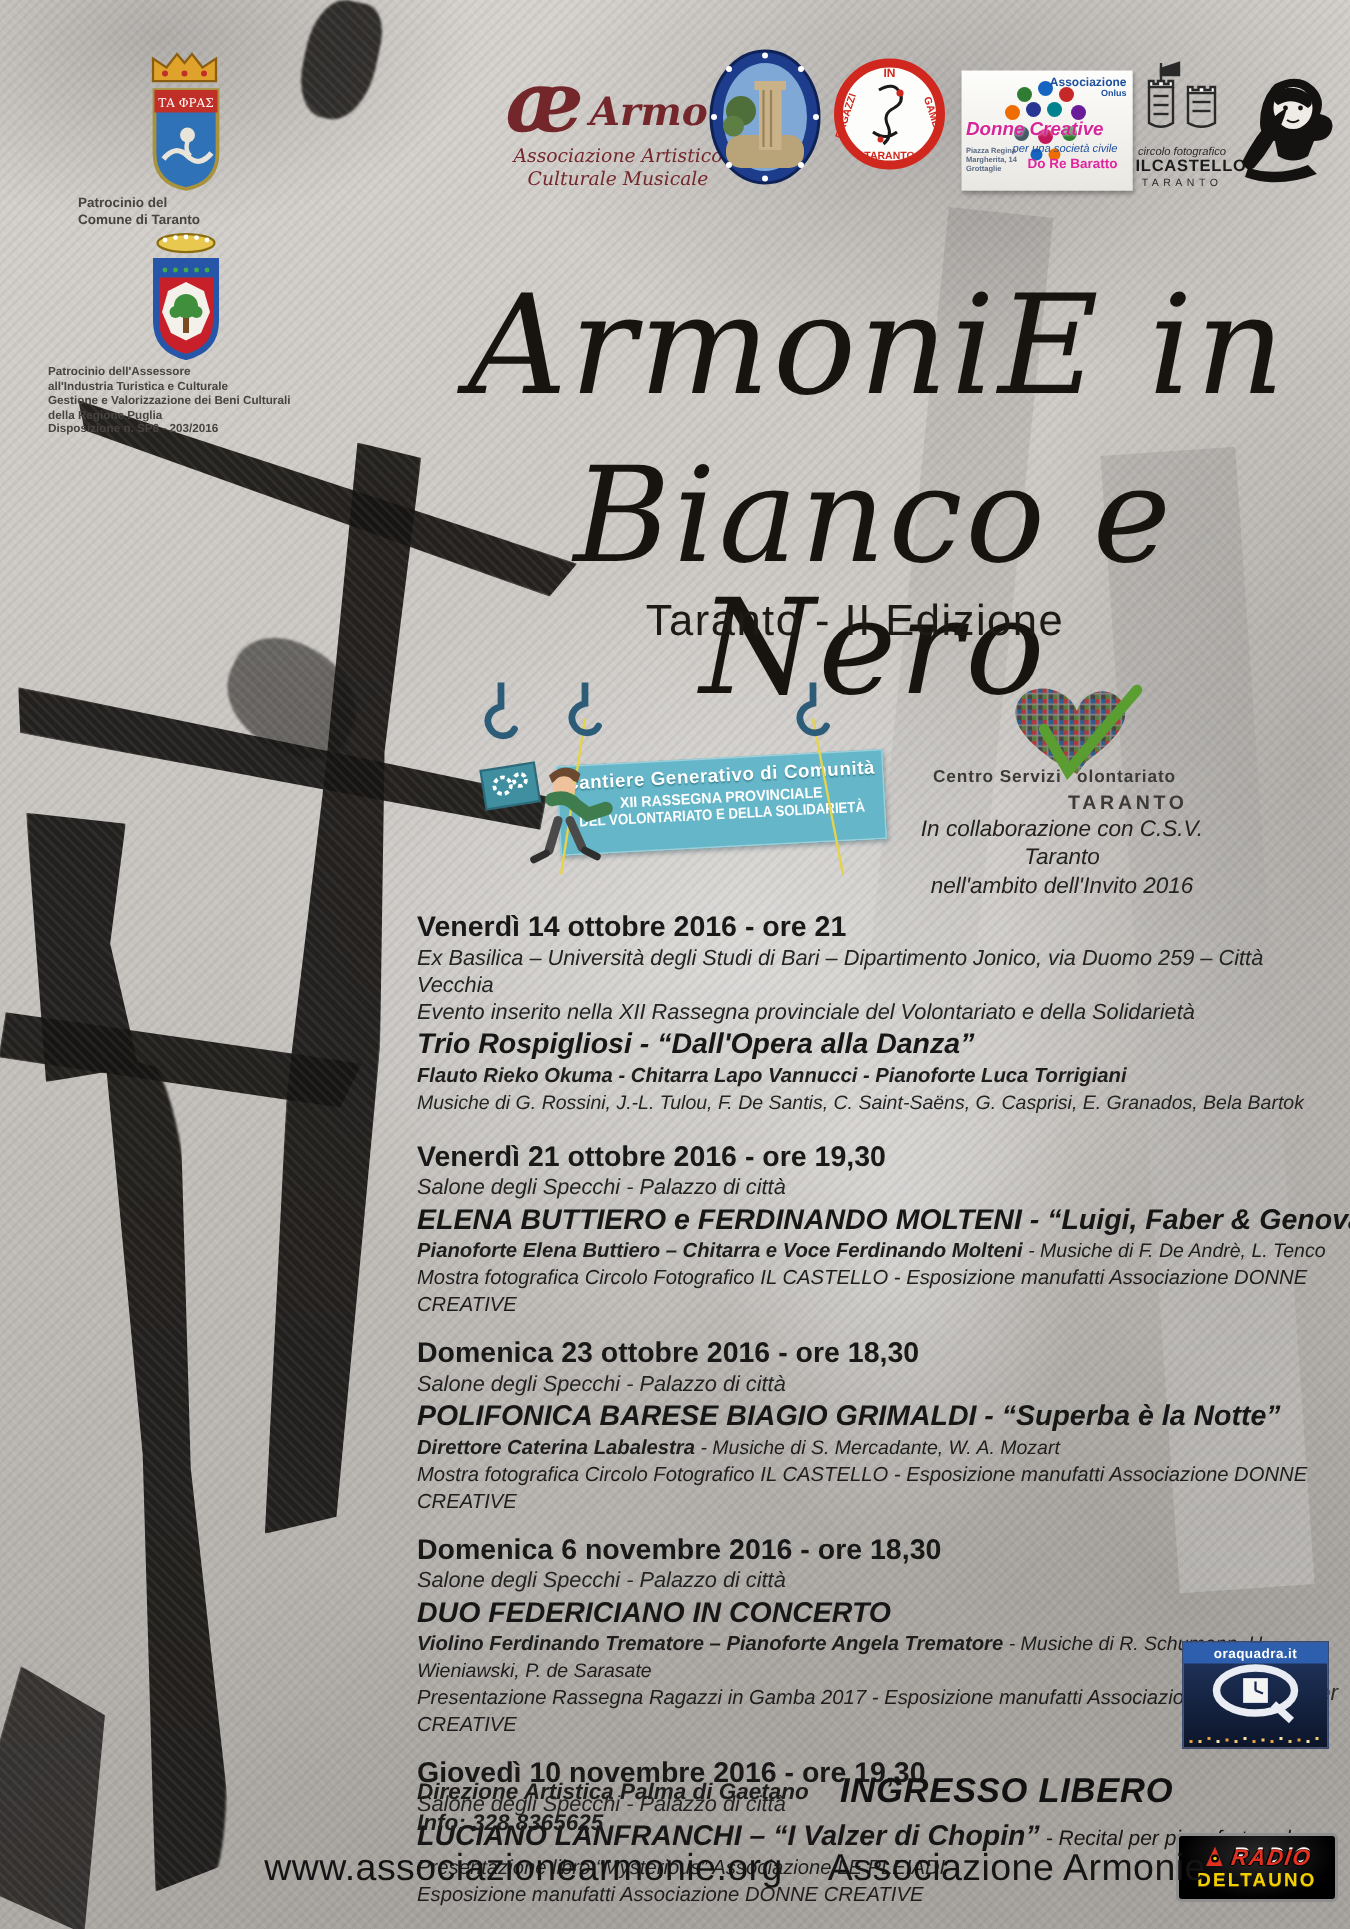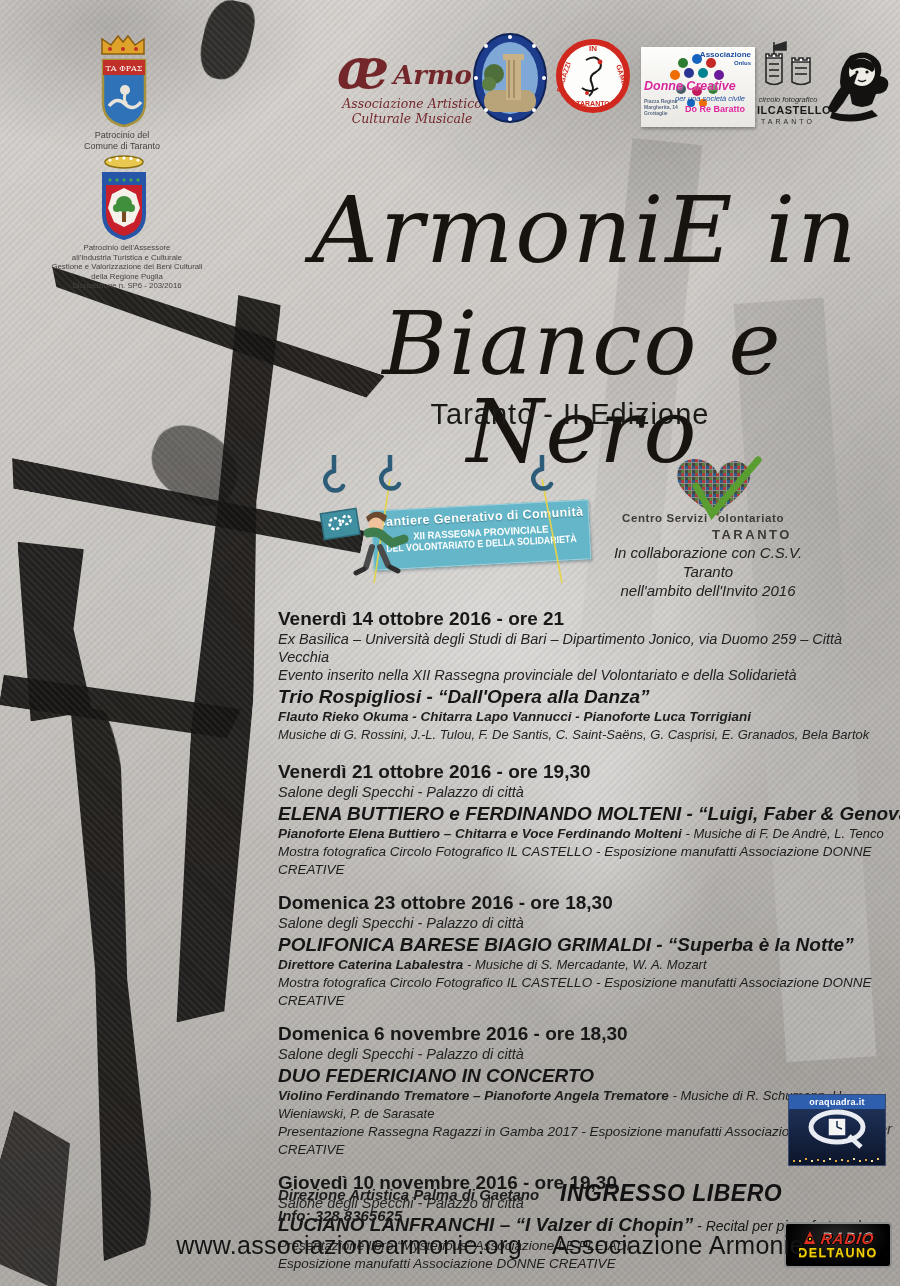--- a/index.html
+++ b/index.html
@@ -15,21 +15,21 @@
       linear-gradient(175deg,#d6d3cf,#c7c4c0 45%,#b9b6b2 72%,#a9a6a2);}
   #poster::before{content:"";position:absolute;inset:0;pointer-events:none;z-index:1;
     background:
       repeating-linear-gradient(45deg, rgba(255,255,255,.055) 0 2px, transparent 2px 5px),
       repeating-linear-gradient(-45deg, rgba(0,0,0,.045) 0 2px, transparent 2px 5px);}
   .abs{position:absolute;}
   
   .ink{position:absolute;background:#171513;filter:blur(.7px);opacity:.93;z-index:0;}
   .streak{position:absolute;pointer-events:none;z-index:0;}
   
-  .pat-txt{font-weight:normal;color:#474340;text-align:center;}
+  .pat-txt{font-weight:bold;color:#474340;text-align:left;}
   
   .arm-script{font-family:"DejaVu Serif",serif;font-style:italic;color:#73272b;line-height:1;}
   
   .title-line{font-family:"DejaVu Serif",serif;font-style:italic;font-weight:500;color:#17140f;
     text-align:center;line-height:1;letter-spacing:2px;}
   .subtitle{font-family:"Liberation Sans",sans-serif;color:#1c1a17;font-weight:500;text-align:center;letter-spacing:1px;}
   
   .banner{background:#64b6c8;box-shadow:inset 0 0 0 1px rgba(255,255,255,.35),1px 2px 3px rgba(40,70,80,.35);
     color:#fff;text-align:center;transform:rotate(-3deg);padding-top:5px;}
   .banner .b1{font-size:12.5px;font-weight:bold;letter-spacing:.4px;text-shadow:0 1px 1px rgba(0,60,70,.45);white-space:nowrap;}

